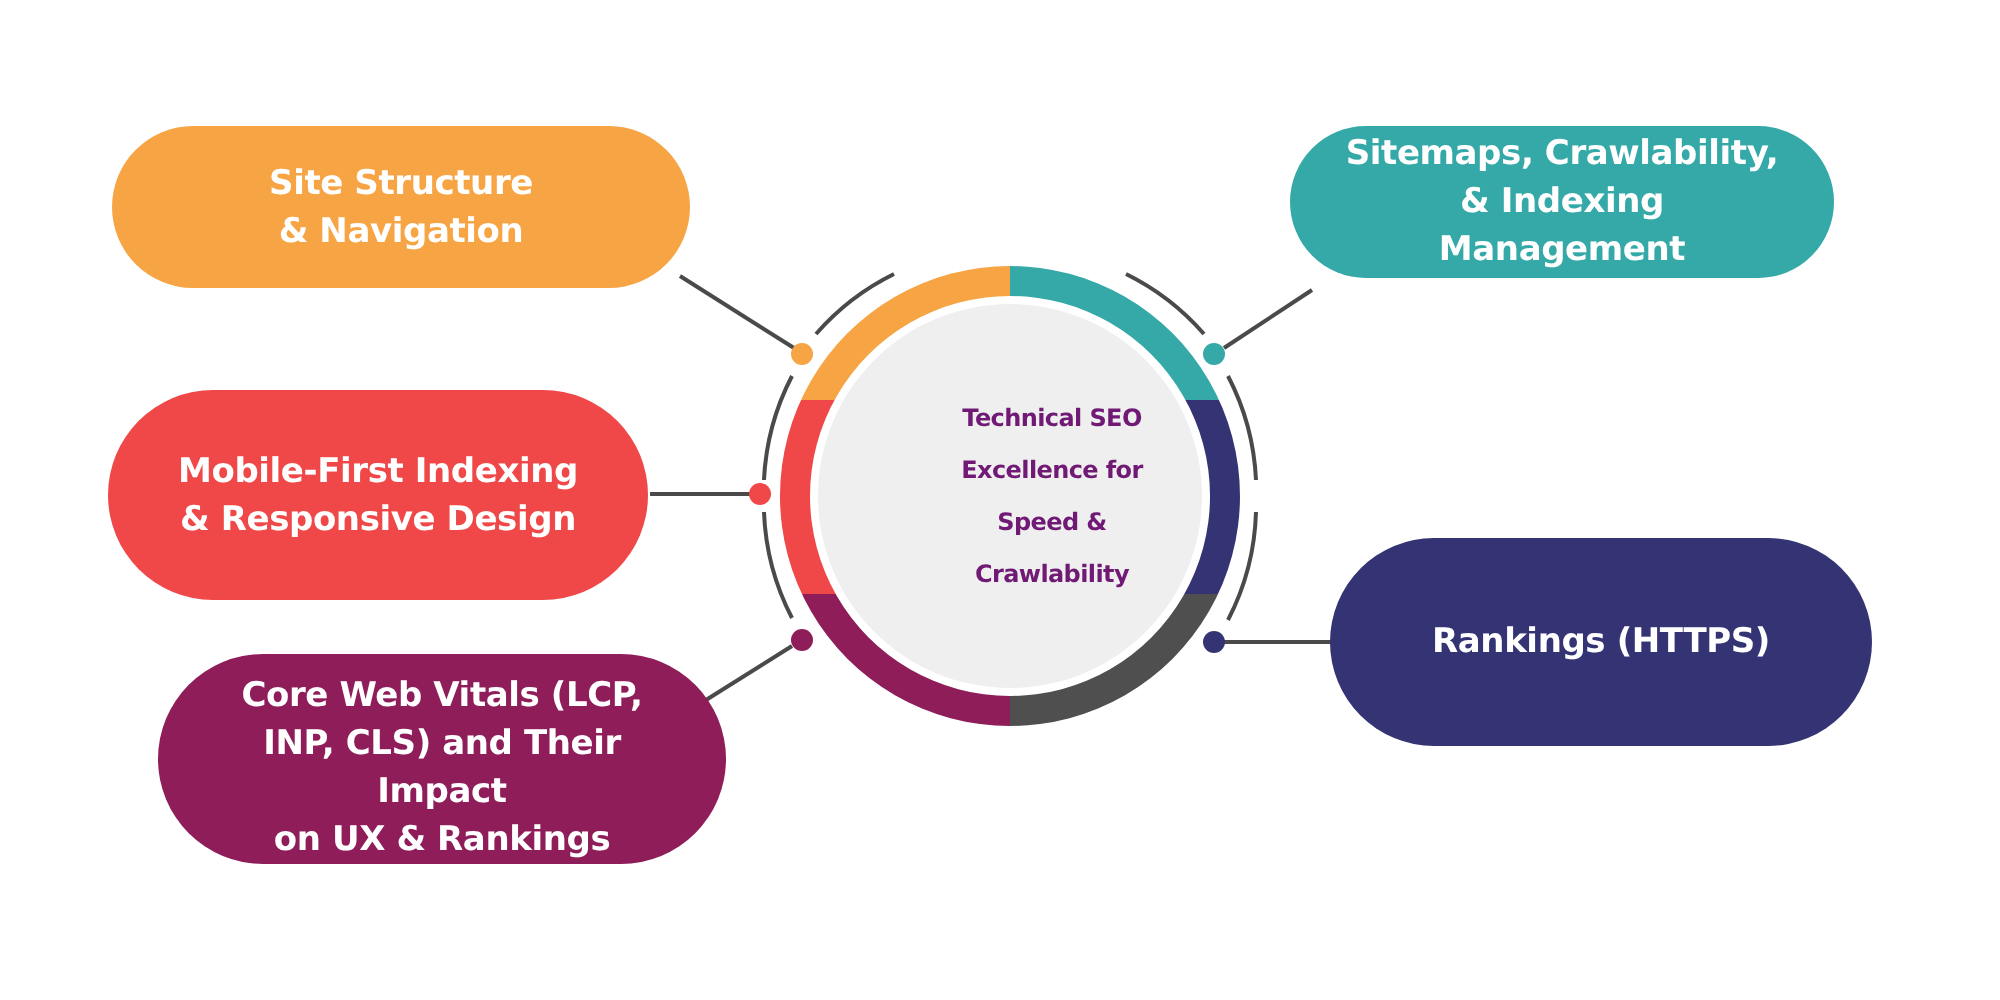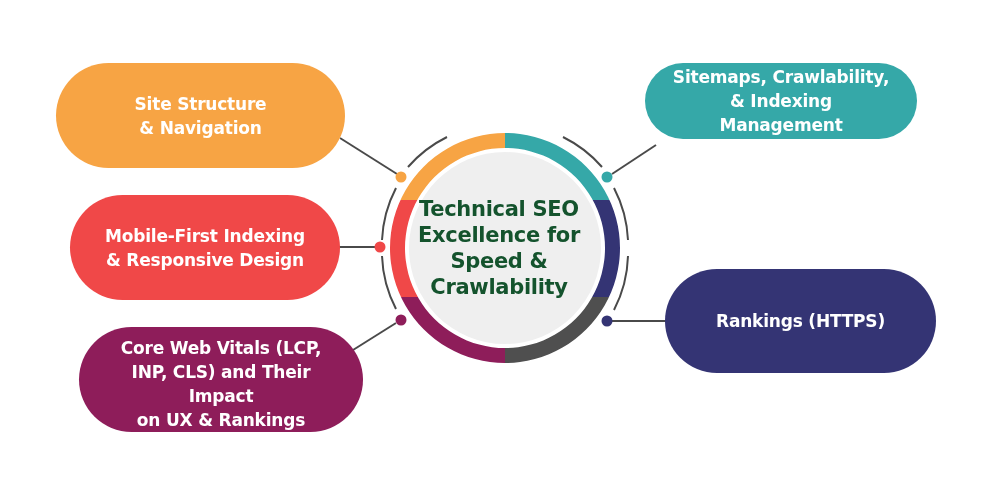--- a/index.html
+++ b/index.html
@@ -1,20 +1,20 @@
 <!DOCTYPE html>
 <html><head>
 <meta charset="utf-8">
 <style>
   html, body { margin: 0; padding: 0; }
   body { width: 1000px; height: 500px; background: #ffffff; position: relative; overflow: hidden; font-family: "DejaVu Sans", "Liberation Sans", sans-serif; }
   .pill { position: absolute; border-radius: 999px; display: flex; align-items: center; justify-content: center; text-align: center; color: #ffffff; font-weight: bold; font-size: 17px; line-height: 24px; letter-spacing: -0.2px; box-sizing: border-box; padding: 0 24px; }
   .pill span { display: block; white-space: pre-line; }
   svg.art { position: absolute; left: 0; top: 0; }
-  .center-text { position: absolute; left: 403px; top: 152px; width: 192px; height: 192px; display: flex; align-items: center; justify-content: center; text-align: center; color: #14532d; font-weight: bold; font-size: 21px; line-height: 26px; letter-spacing: -0.3px; }
+  .center-text { position: absolute; left: 430px; top: 152px; width: 192px; height: 192px; display: flex; align-items: center; justify-content: center; text-align: center; color: #701a75; font-weight: bold; font-size: 12px; line-height: 26px; letter-spacing: -0.3px; }
   .center-text span { white-space: pre-line; }
 </style>
 </head>
 <body>
 
 <svg class="art" width="1000" height="500" viewBox="0 0 1000 500">
   <defs>
     <clipPath id="ringClip">
       <path d="M505,133 A115,115 0 1,1 504.99,133 Z M505,148 A100,100 0 1,0 505.01,148 Z" fill-rule="evenodd"></path>
     </clipPath>
@@ -57,26 +57,26 @@
   <circle cx="607" cy="321" r="5.5" fill="#343474"></circle>
 </svg>
 
 <div class="center-text">
   <span>Technical SEO
 Excellence for
 Speed &amp;
 Crawlability</span>
 </div>
 
-<div class="pill" style="left:56px; top:63px; width:289px; height:105px; background:#F7A444;">
+<div class="pill" style="left:56px; top:63px; width:289px; height:81px; background:#F7A444;">
   <span>Site Structure
 &amp; Navigation</span>
 </div>
 
-<div class="pill" style="left:70px; top:195px; width:270px; height:105px; background:#F04848;">
+<div class="pill" style="left:54px; top:195px; width:270px; height:105px; background:#F04848;">
   <span>Mobile-First Indexing
 &amp; Responsive Design</span>
 </div>
 
 <div class="pill" style="left:79px; top:327px; width:284px; height:105px; background:#8E1D5A;align-items:flex-end;">
   <span>Core Web Vitals (LCP,
 INP, CLS) and Their Impact
 on UX &amp; Rankings</span>
 </div>
 

